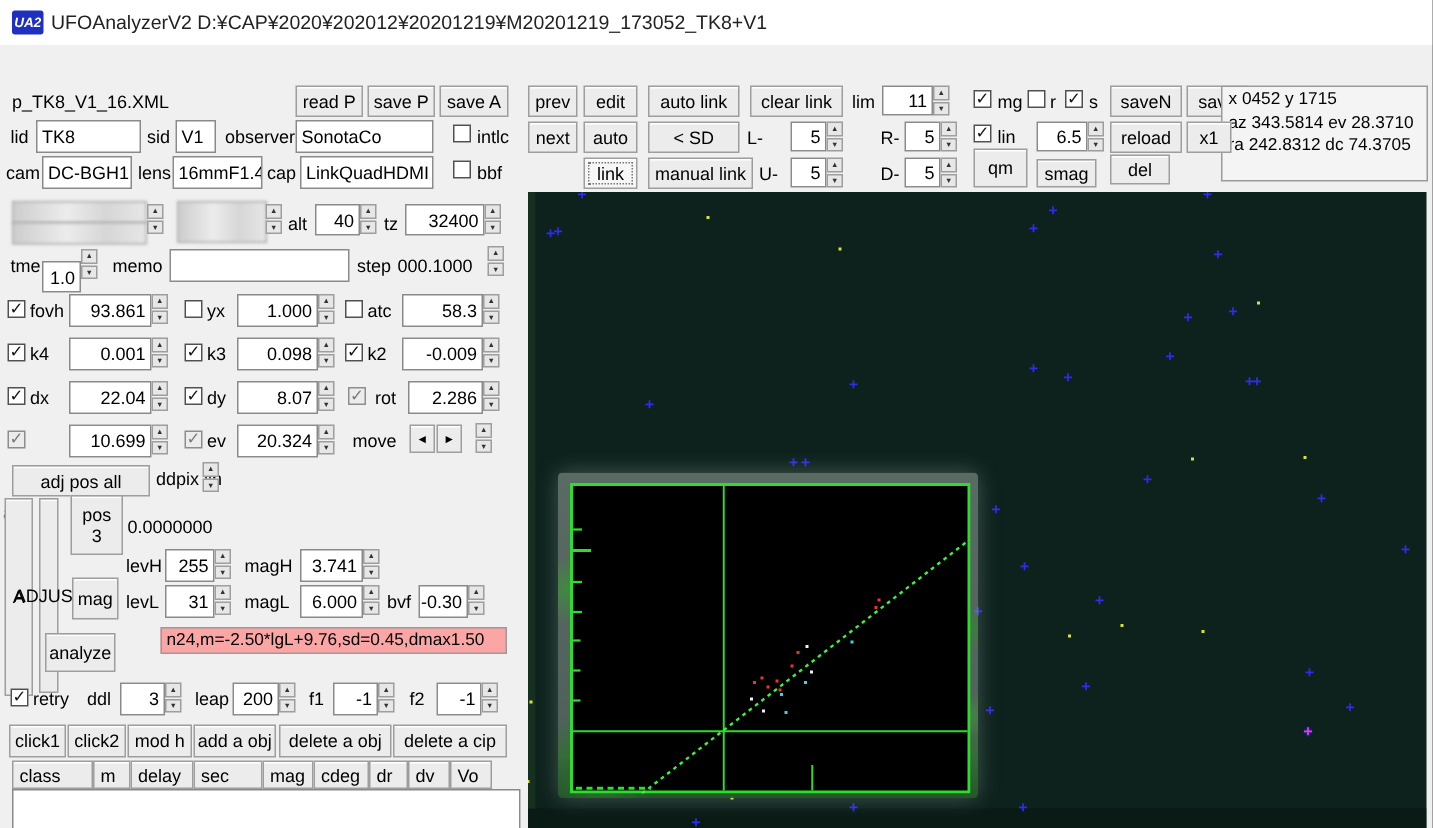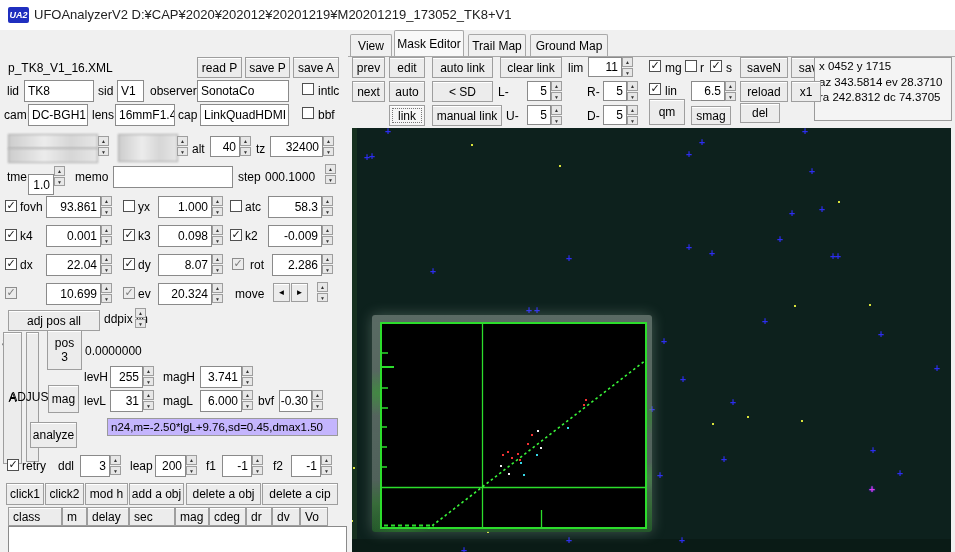--- a/index.html
+++ b/index.html
@@ -24,21 +24,21 @@
   .inp.num{justify-content:flex-end;}
   .lbl{position:absolute;white-space:nowrap;}
   .spin{position:absolute;width:11px;height:21px;box-sizing:border-box;display:flex;flex-direction:column;}
   .spin i{font-style:normal;flex:1;font-size:5px;line-height:9px;text-align:center;color:#333;
           background:#e7e7e7;border:1px solid #9e9e9e;margin-bottom:1px;overflow:hidden;}
   .chk{position:absolute;width:12px;height:12px;box-sizing:border-box;background:#fff;border:1px solid #505050;
        font:bold 11px "DejaVu Sans",sans-serif;line-height:10px;text-align:center;color:#111;}
   .chk.dis{background:#ececec;color:#7a7a7a;border-color:#8d8d8d;}
   .infobox{position:absolute;box-sizing:border-box;background:#f4f4f4;border:1px solid #9a9a9a;
            padding:1px 4px;font-size:11.5px;line-height:15.5px;overflow:hidden;}
-  .sunken{position:absolute;box-sizing:border-box;background:#c4b5fd;border:1px solid #9a9a9a;
+  .sunken{position:absolute;box-sizing:border-box;background:#fca5a5;border:1px solid #9a9a9a;
           padding:0 3px;font-size:11.5px;display:flex;align-items:center;white-space:nowrap;overflow:hidden;}
   .blurfield{position:absolute;border:1px solid #a8a8a8;background:linear-gradient(90deg,#cdcdcd,#ececec 40%,#d6d6d6 70%,#e6e6e6);filter:blur(1.2px);}
   .vletters{position:absolute;width:13px;word-break:break-all;line-height:18px;text-align:center;}
   
   .thcell{position:absolute;box-sizing:border-box;height:19px;background:#ececec;border:1px solid #9e9e9e;
           display:flex;align-items:center;padding:0 4px;box-shadow:inset 0 1px 0 #fff;}
   .listarea{position:absolute;background:#fff;border:1px solid #8a8a8a;box-sizing:border-box;}
   
   .starfield{position:absolute;background:#0d211d;overflow:hidden;}
   .sf-leftstrip{position:absolute;left:0;top:0;width:5px;height:100%;background:#16301f;}
@@ -321,26 +321,20 @@
       <div class="thcell" style="left:175px;top:451px;width:34px;">mag</div>
       <div class="thcell" style="left:209px;top:451px;width:37px;">cdeg</div>
       <div class="thcell" style="left:246px;top:451px;width:26px;">dr</div>
       <div class="thcell" style="left:272px;top:451px;width:28px;">dv</div>
       <div class="thcell" style="left:300px;top:451px;width:28px;">Vo</div>
       <div class="listarea" style="left:8px;top:470px;width:339px;height:28px;"></div>
     </div>
   </div>
 
   <div style="position:absolute;left:348px;top:30px;width:607px;height:522px;">
-    <div class="tabstrip" style="left:0;top:0;width:607px;height:26px;">
-      <div class="tab" style="left:2px;top:4px;width:42px;height:22px;">View</div>
-      <div class="tab active" style="left:46px;top:0;width:70px;height:26px;">Mask Editor</div>
-      <div class="tab" style="left:120px;top:4px;width:58px;height:22px;">Trail Map</div>
-      <div class="tab" style="left:182px;top:4px;width:78px;height:22px;">Ground Map</div>
-    </div>
 
     <div style="position:absolute;left:0;top:26px;width:607px;height:72px;">
 
       <div class="btn" style="left:4px;top:1px;width:33px;height:21px;">prev</div>
       <div class="btn" style="left:41px;top:1px;width:36px;height:21px;">edit</div>
       <div class="btn" style="left:84px;top:1px;width:61px;height:21px;">auto link</div>
       <div class="btn" style="left:152px;top:1px;width:62px;height:21px;">clear link</div>
       <div class="lbl" style="left:220px;top:5px;">lim</div>
       <div class="inp num" style="left:240px;top:1px;width:34px;height:20px;">11</div>
       <span class="spin" style="left:274px;top:1px;">

